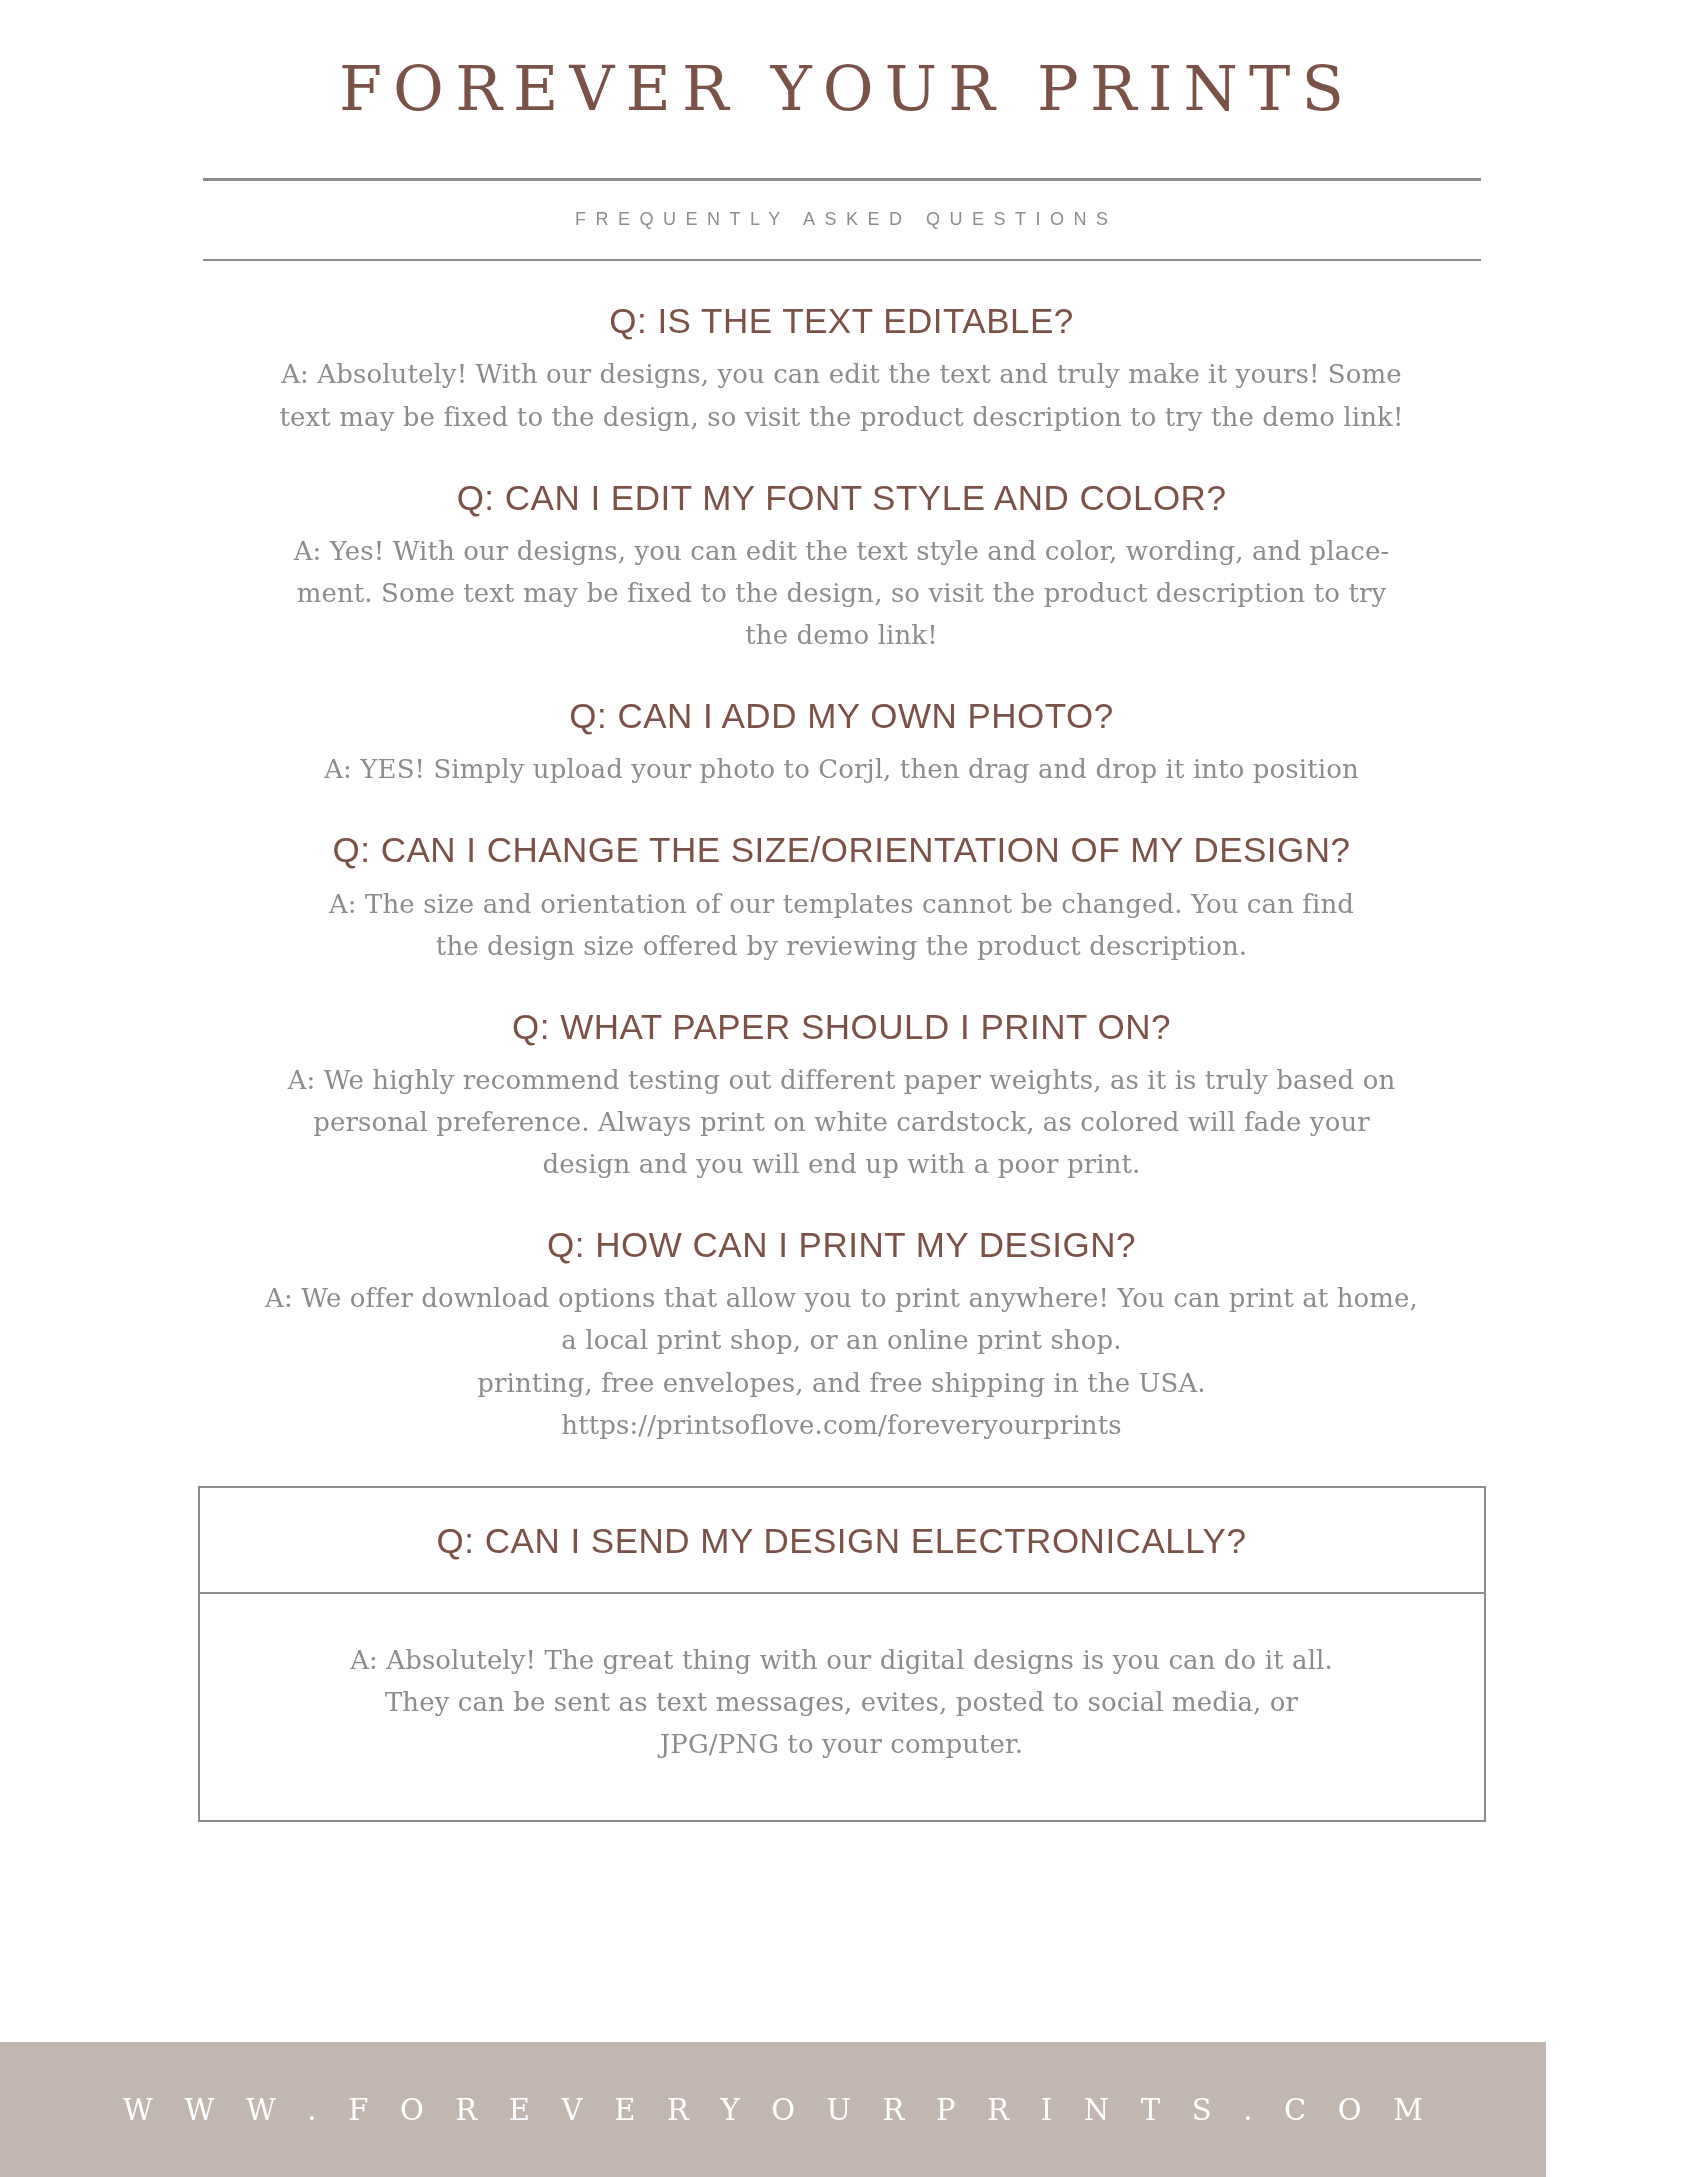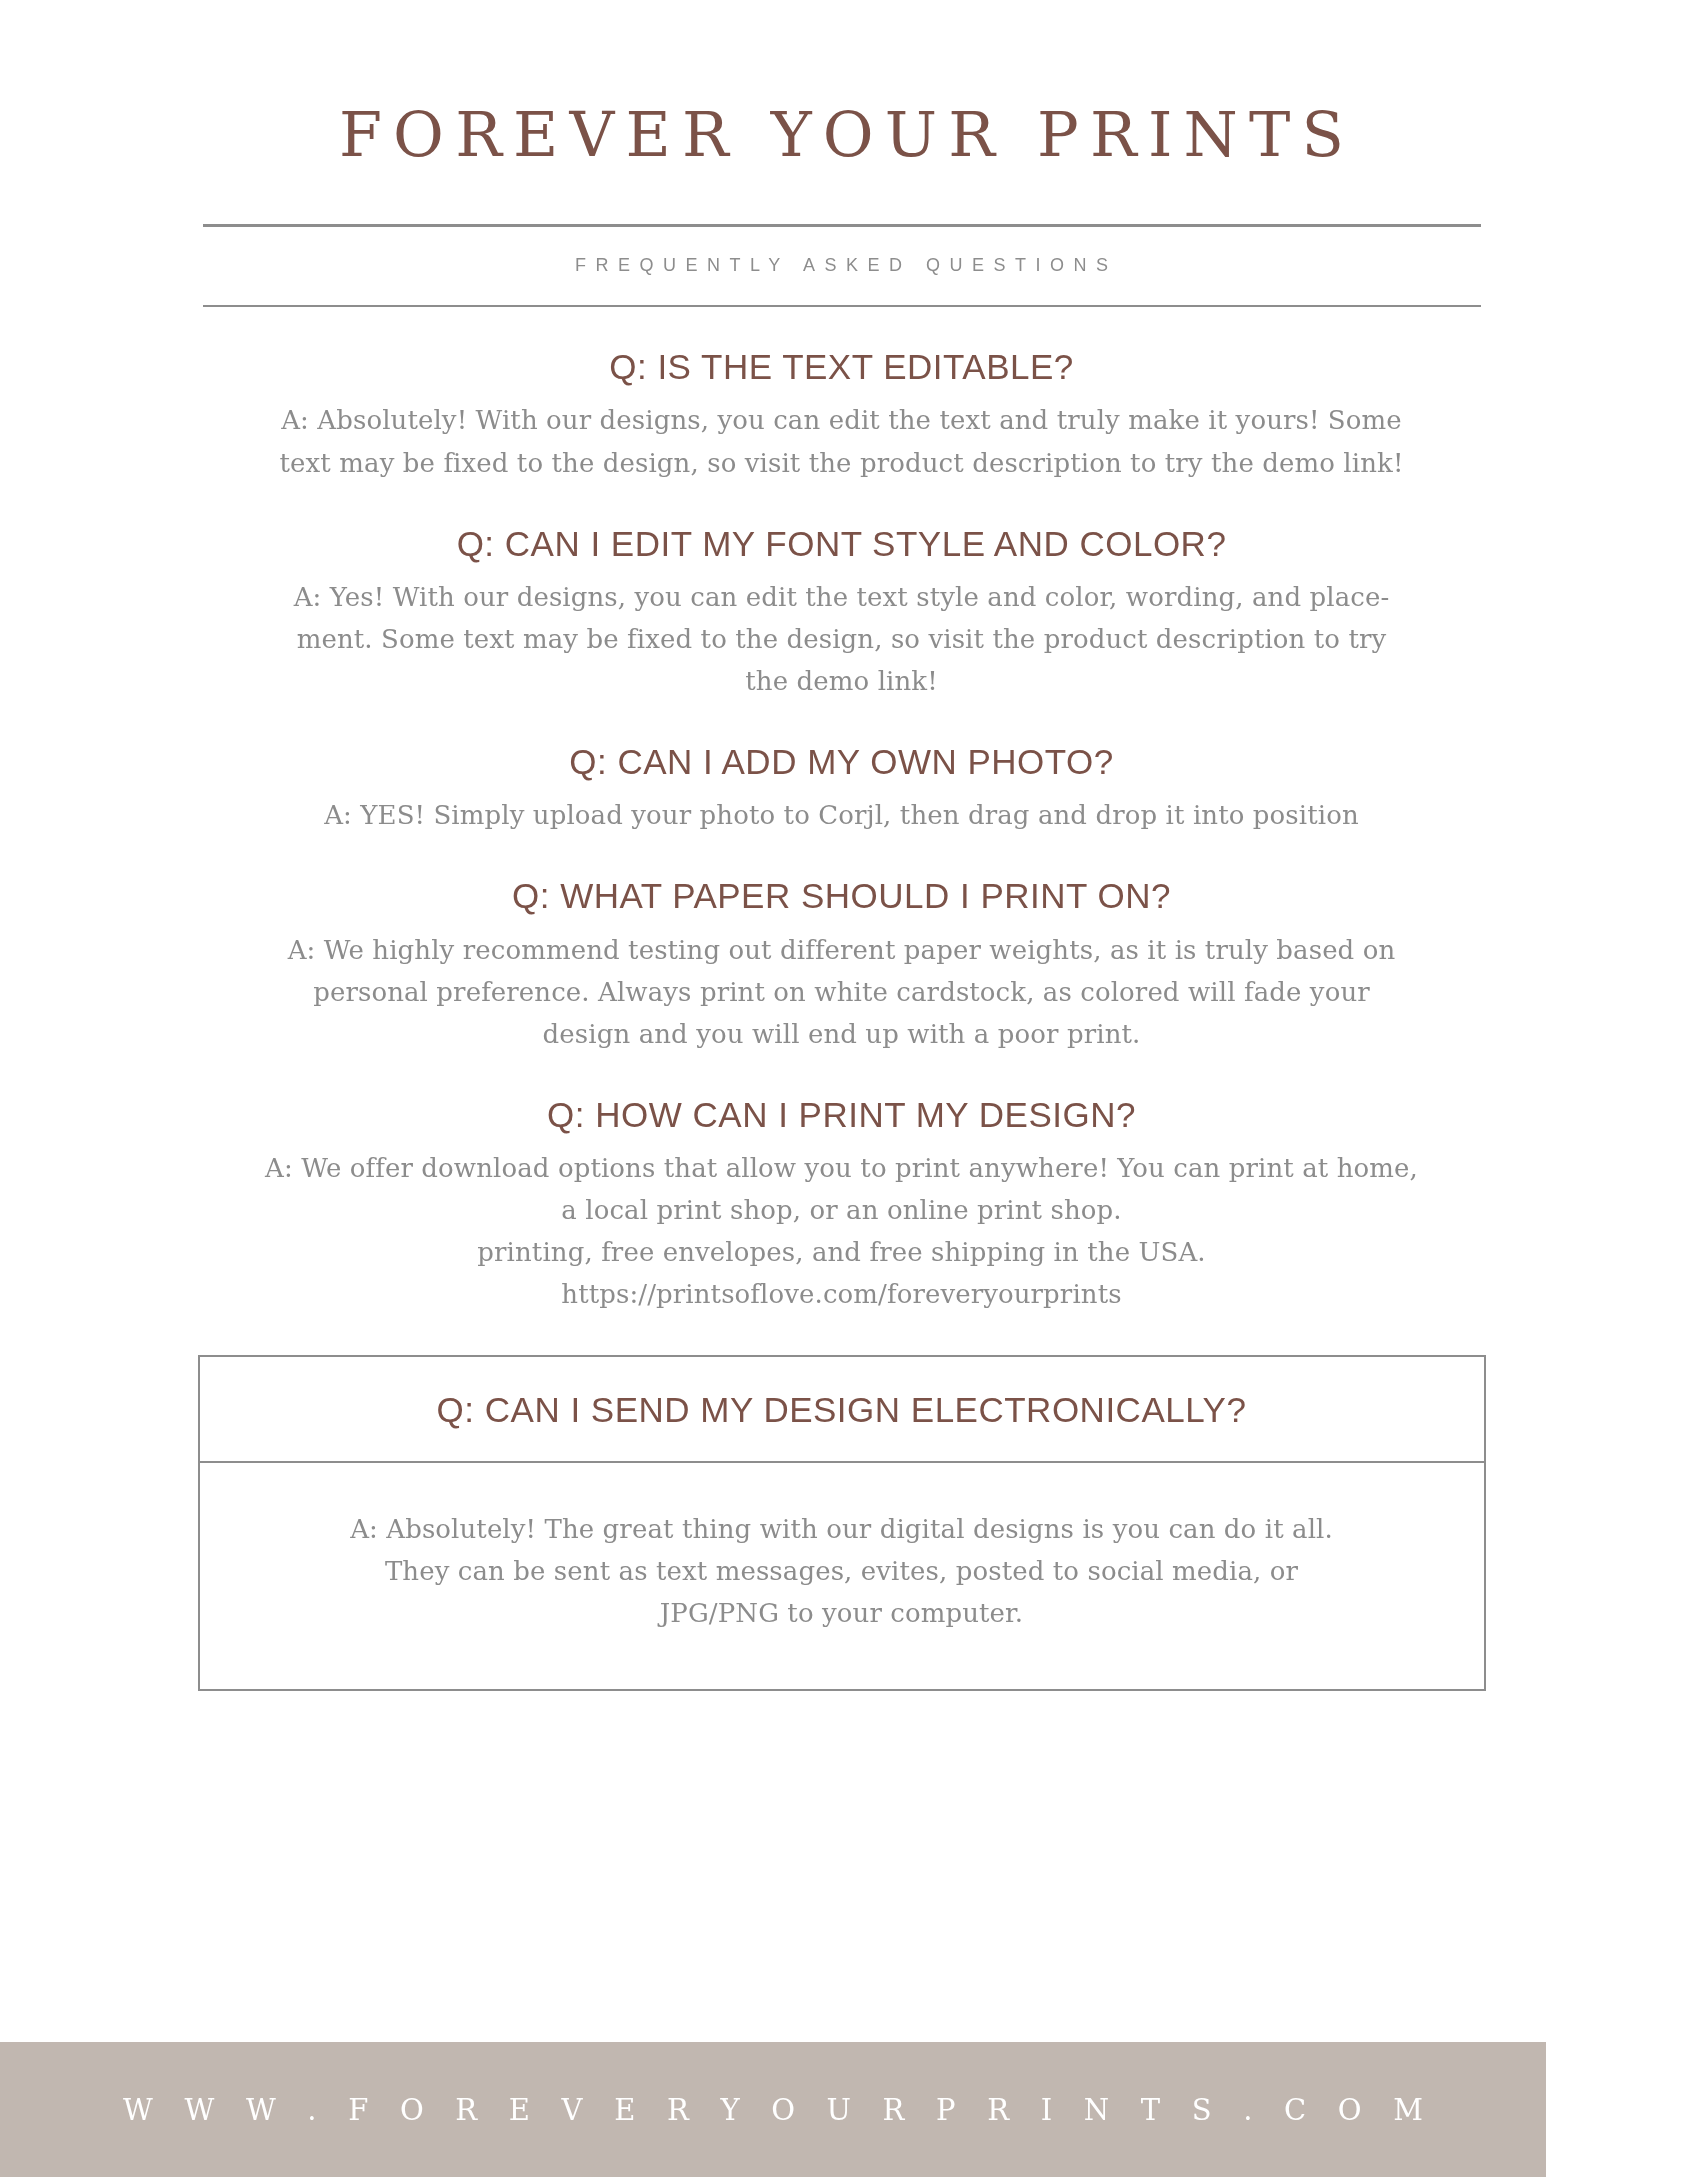--- a/index.html
+++ b/index.html
@@ -25,21 +25,21 @@
 
   
   .brand-title {
     text-align: center;
     color: #7b5248;
     font-family: "DejaVu Serif", "Liberation Serif", serif;
     font-size: 62px;
     font-weight: 400;
     letter-spacing: 11.2px;
     text-indent: 11.2px;
-    padding-top: 102px;
+    padding-top: 56px;
     line-height: 1.05;
     white-space: nowrap;
   }
 
   .rule {
     width: 1278px;
     margin: 0 auto;
     height: 2.6px;
     background: #8d8d8d;
   }
@@ -176,20 +176,27 @@
       </div>
     </div>
 
     <div class="faq-item">
       <div class="faq-q">Q: CAN I ADD MY OWN PHOTO?</div>
       <div class="faq-a">
         <span class="ln">A: YES! Simply upload your photo to Corjl, then drag and drop it into position</span>
       </div>
     </div>
 
+    <div class="faq-item">
+      <div class="faq-q">Q: CAN I CHANGE THE SIZE/ORIENTATION OF MY DESIGN?</div>
+      <div class="faq-a">
+        <span class="ln">A: The size and orientation of our templates cannot be changed. You can find</span>
+        <span class="ln">the design size offered by reviewing the product description.</span>
+      </div>
+    </div>
 
     <div class="faq-item">
       <div class="faq-q">Q: WHAT PAPER SHOULD I PRINT ON?</div>
       <div class="faq-a">
         <span class="ln">A: We highly recommend testing out different paper weights, as it is truly based on</span>
         <span class="ln">personal preference. Always print on white cardstock, as colored will fade your</span>
         <span class="ln">design and you will end up with a poor print.</span>
       </div>
     </div>
 

